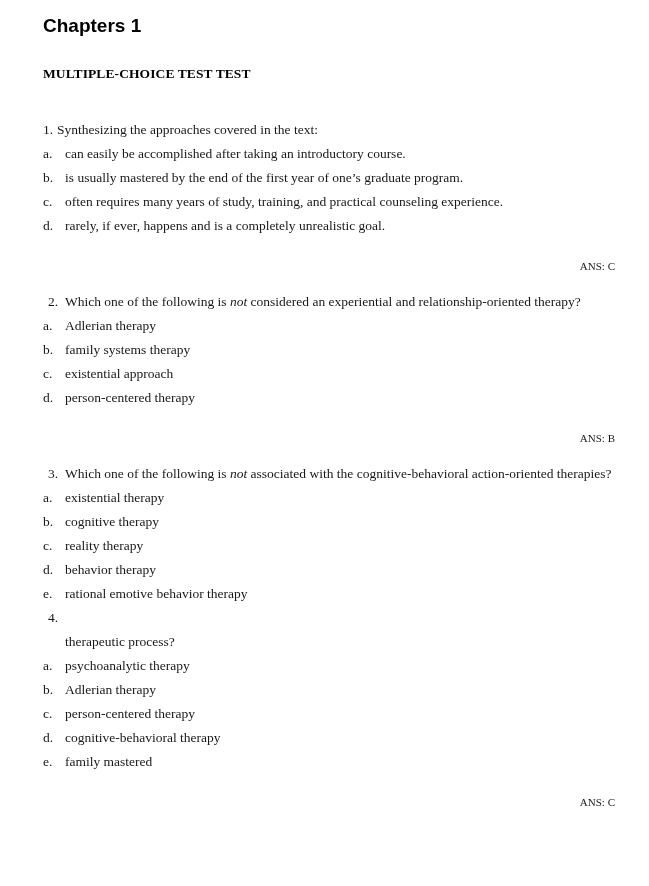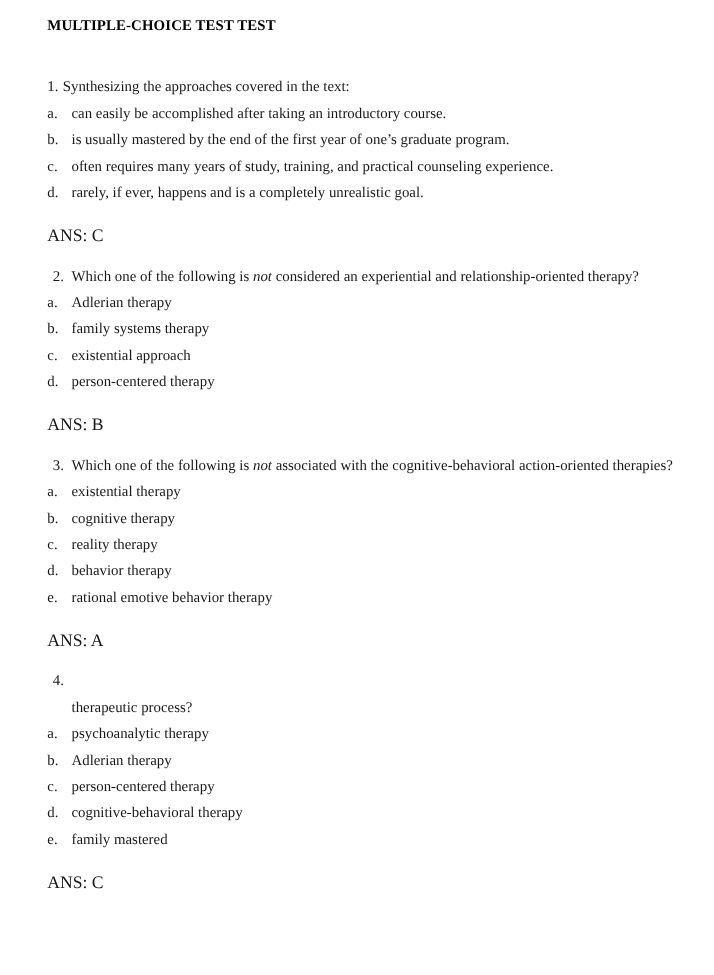--- a/index.html
+++ b/index.html
@@ -35,29 +35,31 @@
     align-items: baseline;
     font-size: 13.5px;
     line-height: 24px;
   }
   .qnum { flex: 0 0 17px; padding-left: 5px; }
   .qrow.first .qnum { flex: 0 0 14px; padding-left: 0; }
   .olet { flex: 0 0 22px; }
   .qtext, .otext { flex: 1; max-width: 560px; }
   .qtext em { font-style: italic; }
   .answer {
-    font-size: 16px;
+    font-size: 11px;
     line-height: 24px;
     margin: 16px 0 12px 0;
+    text-align: right;
   }
 </style>
 </head>
 <body>
 
 <div class="page">
+  <h1 class="doc-title">Chapters 1</h1>
   <h2 class="section-heading">MULTIPLE-CHOICE TEST TEST</h2>
   <div id="questions">
       <div class="question">
         <div class="qrow first">
           <span class="qnum">1.</span>
           <span class="qtext"><span>Synthesizing the approaches covered in the text:</span></span>
         </div>
         <div class="orow">
           <span class="olet">a.</span>
           <span class="otext">can easily be accomplished after taking an introductory course.</span>
@@ -118,21 +120,20 @@
         </div>
         <div class="orow">
           <span class="olet">d.</span>
           <span class="otext">behavior therapy</span>
         </div>
         <div class="orow">
           <span class="olet">e.</span>
           <span class="otext">rational emotive behavior therapy</span>
         </div>
       </div>
-      <div class="answer">ANS: A</div>
       <div class="question">
         <div class="qrow">
           <span class="qnum">4.</span>
           <span class="qtext"><br><span>therapeutic process?</span></span>
         </div>
         <div class="orow">
           <span class="olet">a.</span>
           <span class="otext">psychoanalytic therapy</span>
         </div>
         <div class="orow">

